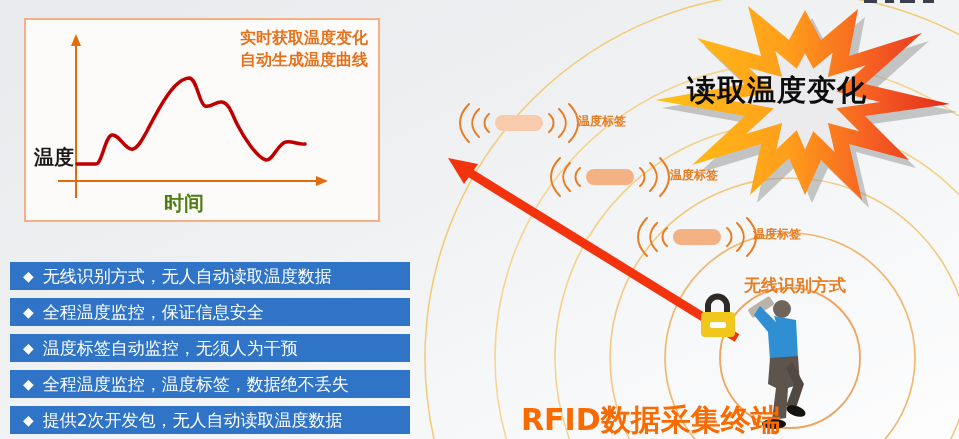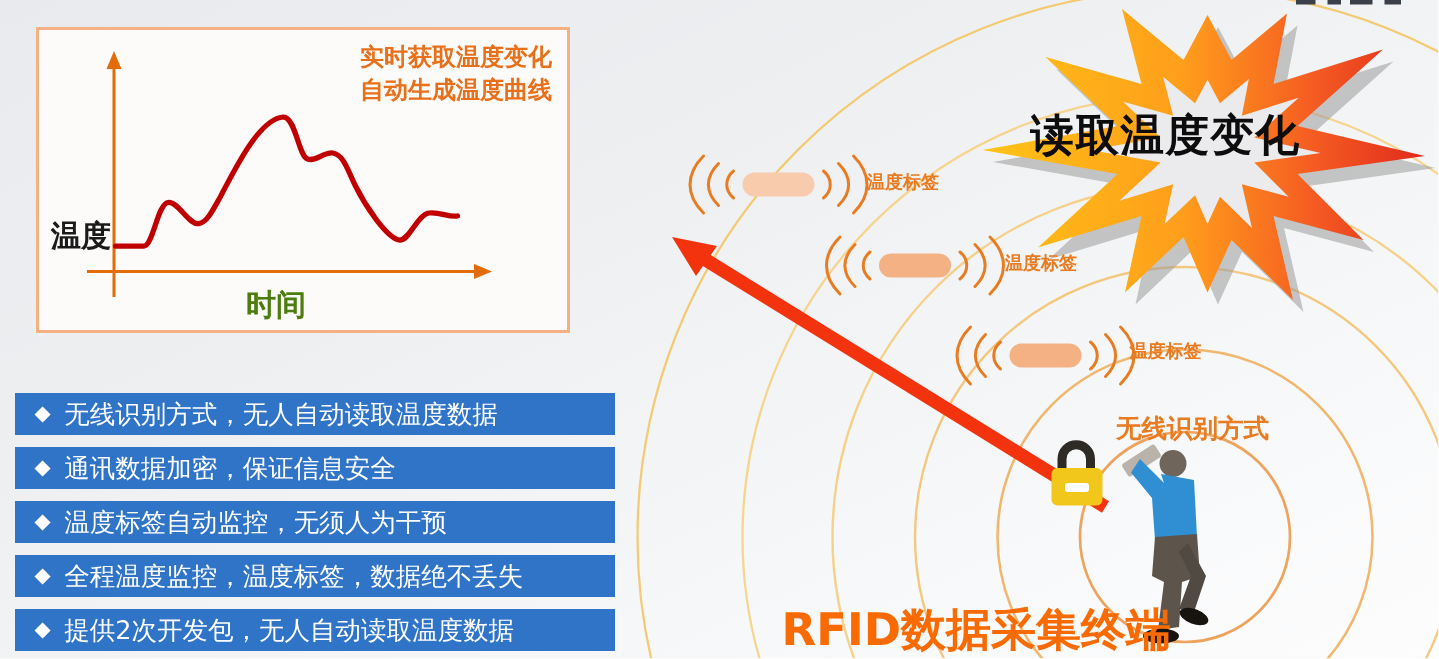--- a/index.html
+++ b/index.html
@@ -156,21 +156,21 @@
 
   <div class="abs terminal-label">RFID数据采集终端</div>
 
   <div class="abs features">
     <div class="feature-row">
       <span class="bullet">◆</span>
       <span>无线识别方式，无人自动读取温度数据</span>
     </div>
     <div class="feature-row">
       <span class="bullet">◆</span>
-      <span>通讯数据加密，保证信息安全</span>
+      <span>全程温度监控，保证信息安全</span>
     </div>
     <div class="feature-row">
       <span class="bullet">◆</span>
       <span>温度标签自动监控，无须人为干预</span>
     </div>
     <div class="feature-row">
       <span class="bullet">◆</span>
       <span>全程温度监控，温度标签，数据绝不丢失</span>
     </div>
     <div class="feature-row">

